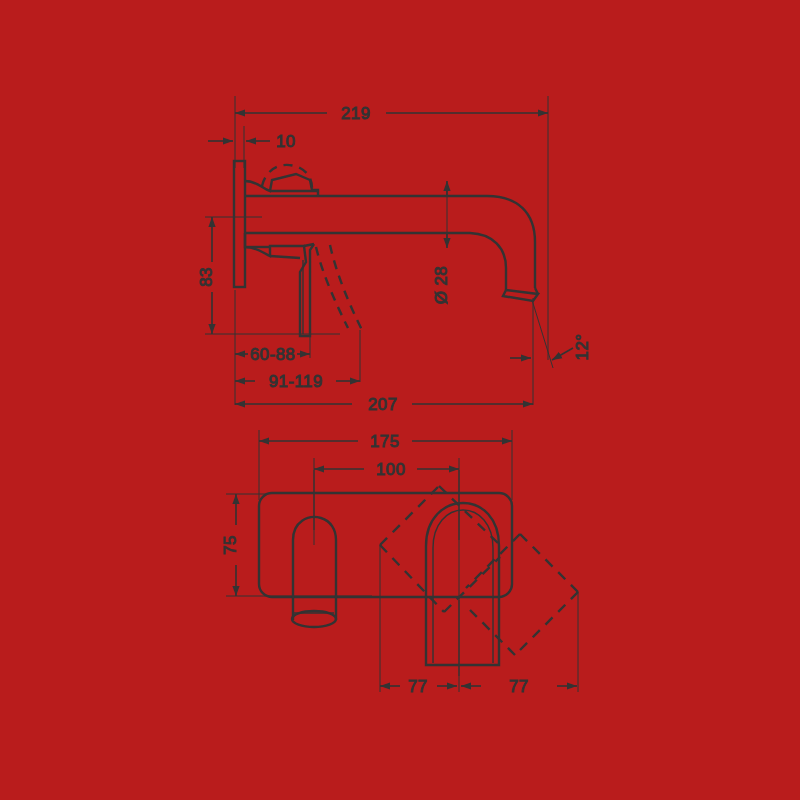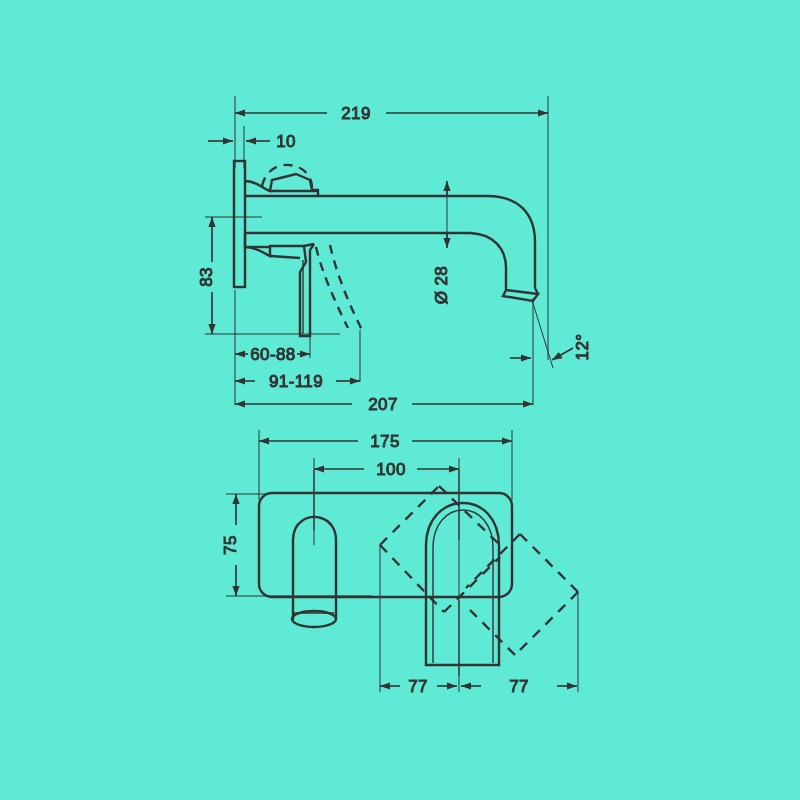--- a/index.html
+++ b/index.html
@@ -4,21 +4,21 @@
 <style>
   html, body {
     margin: 0;
     padding: 0;
     background: #ffffff;
   }
   #stage {
     position: relative;
     width: 800px;
     height: 800px;
-    background: #5eead4;
+    background: #b91c1c;
     font-family: "Liberation Sans", sans-serif;
     overflow: hidden;
   }
   #drawing {
     position: absolute;
     left: 0;
     top: 0;
     width: 800px;
     height: 800px;
   }

